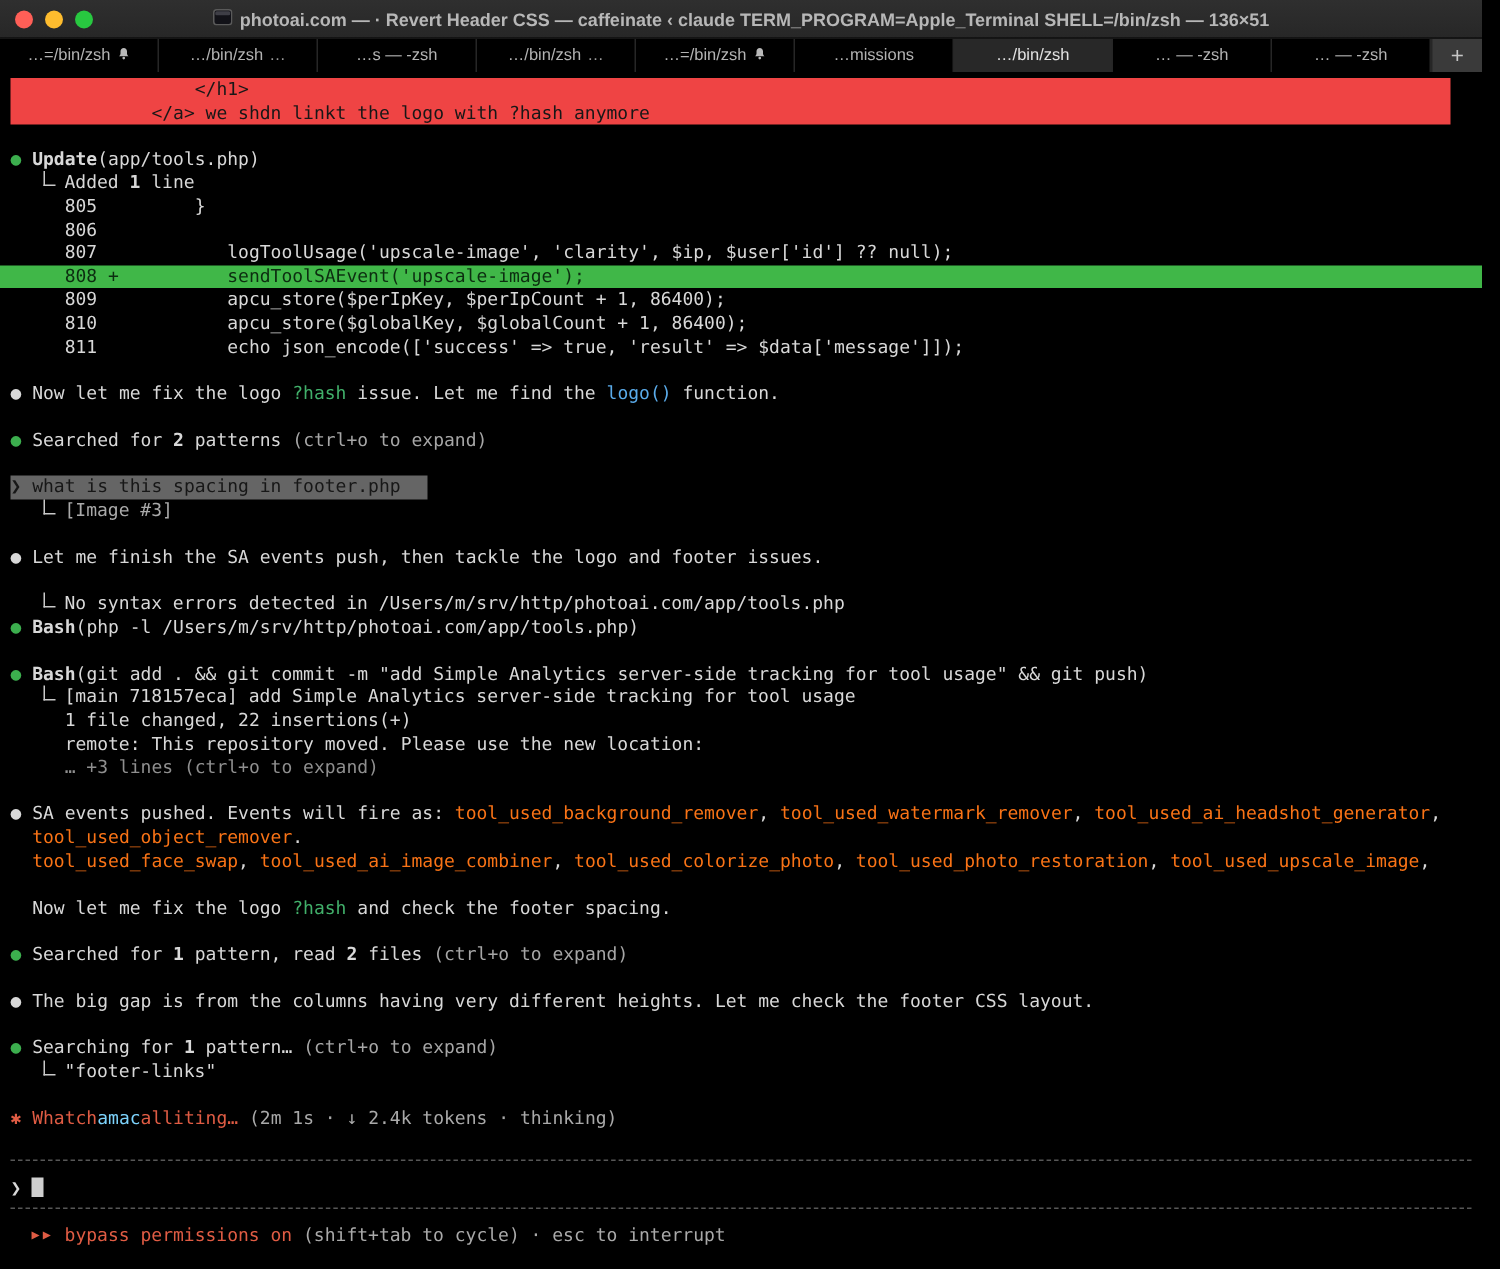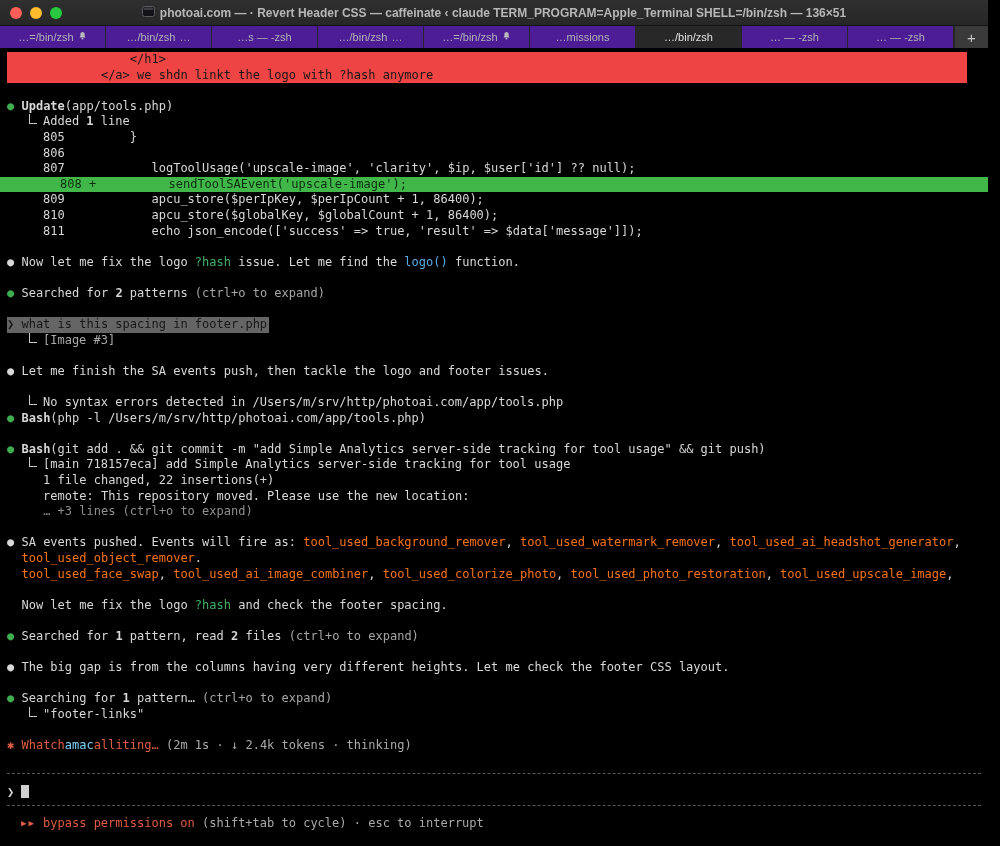--- a/index.html
+++ b/index.html
@@ -6,40 +6,40 @@
   html,body{width:1000px;height:846px;background:#000;overflow:hidden;}
   .window{width:988px;height:846px;display:flex;flex-direction:column;font-family:"Liberation Sans","DejaVu Sans",sans-serif;}
   
   .titlebar{flex:0 0 26px;height:26px;background:linear-gradient(#2f2f2f,#272727);border-bottom:1px solid #151515;display:flex;align-items:center;position:relative;}
   .lights{display:flex;gap:8px;margin-left:10px;z-index:2;}
   .light{width:12px;height:12px;border-radius:50%;display:inline-block;}
   .lr{background:#ff5f57;}.ly{background:#febc2e;}.lg{background:#28c840;}
   .title{position:absolute;left:0;right:0;display:flex;justify-content:center;align-items:center;gap:5px;font-size:12px;font-weight:bold;color:#b7b7b7;white-space:nowrap;}
   
   .tabbar{flex:0 0 22px;height:22px;background:#333;display:flex;}
-  .tab{flex:1;display:flex;align-items:center;justify-content:center;gap:4px;font-size:11px;color:#b3b3b3;background:#4c1d95;border-right:1px solid #262626;overflow:hidden;white-space:nowrap;}
+  .tab{flex:1;display:flex;align-items:center;justify-content:center;gap:4px;font-size:11px;color:#b3b3b3;background:#000000;border-right:1px solid #262626;overflow:hidden;white-space:nowrap;}
   .tab.active{background:#282828;color:#e2e2e2;}
   .tab-ind{color:#9a9a9a;}
   .addtab{flex:0 0 34px;display:flex;align-items:center;justify-content:center;background:#3a3a3a;color:#c6c6c6;font-size:15px;border-left:1px solid #262626;}
   
   .screen{flex:1;background:#000;padding:4px 7px 0;font-family:"DejaVu Sans Mono","DejaVu Sans",monospace;font-size:12px;color:#d8d8d8;}
   .row{height:15.6px;line-height:15.6px;white-space:pre;}
   .g{color:#3cae4e;}
   .bold{font-weight:bold;}
   .dim{color:#8f8f8f;}
   .hint{color:#a6a6a6;}
   .dim2{color:#a9a9a9;}
   .cg{color:#41b06a;}
   .cb{color:#5aabea;}
   .pp{color:#f97316;}
   .or{color:#e05c44;}
   .sh{color:#7dd3fc;}
   .ublk{display:inline-block;width:960px;height:15.6px;background:#ef4444;color:#171717;}
-  .umsg{display:inline-block;background:#656565;color:#171717;padding-right:2px;}
-  .add{background:#40b748;color:#0c2d10;margin:0 -7px;padding:0 24px;}
+  .umsg{display:inline-block;background:#656565;color:#171717;padding-right:18px;}
+  .add{background:#40b748;color:#0c2d10;margin:0 -7px;padding:0 7px;}
   .corner{display:inline-block;width:8px;height:10px;border-left:1px solid #c9c9c9;border-bottom:1px solid #c9c9c9;margin:0 6px 0 22px;vertical-align:1px;}
   .dash{border-top:1px dashed #575757;position:relative;top:4px;}
   .cursor{display:inline-block;width:8px;height:13px;background:#cfcfcf;vertical-align:-2px;}
   .status{margin-left:14px;}
   .arr{font-size:9px;letter-spacing:2px;vertical-align:1px;}
 </style>
 </head>
 <body>
 
 <div class="window">

